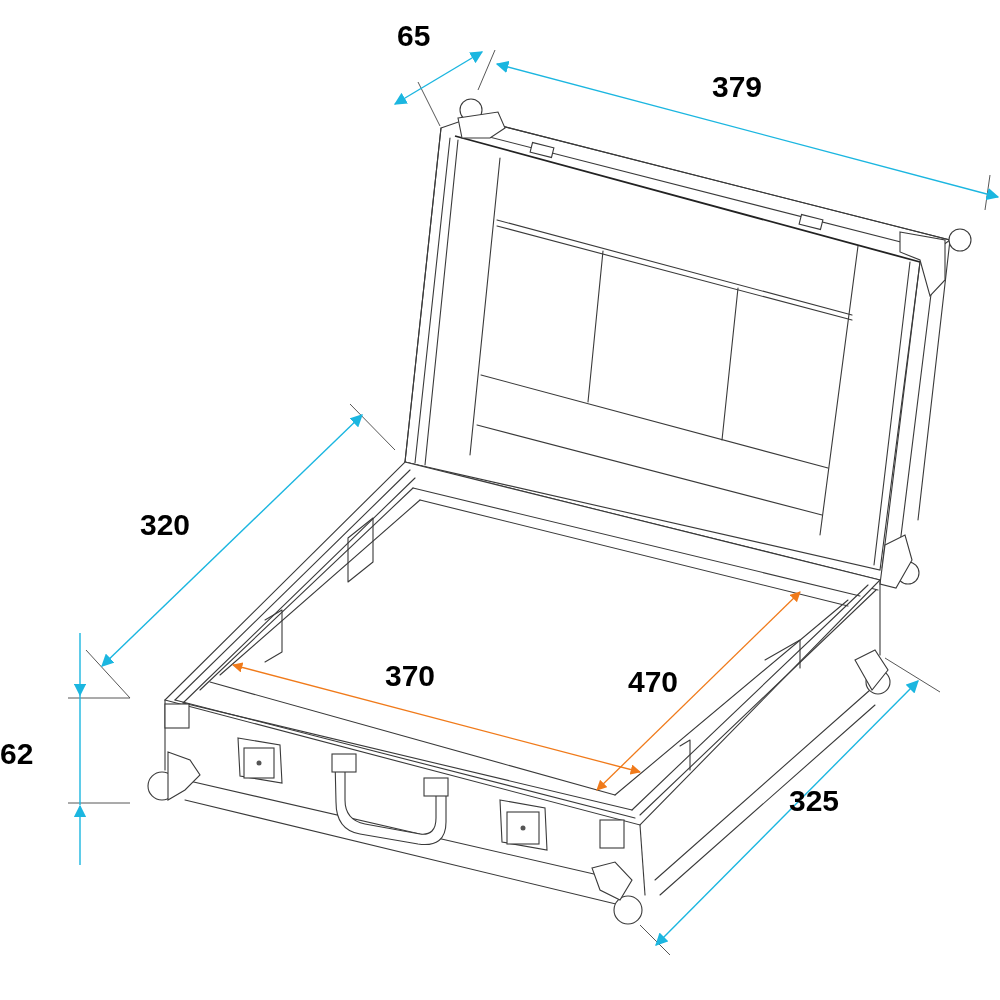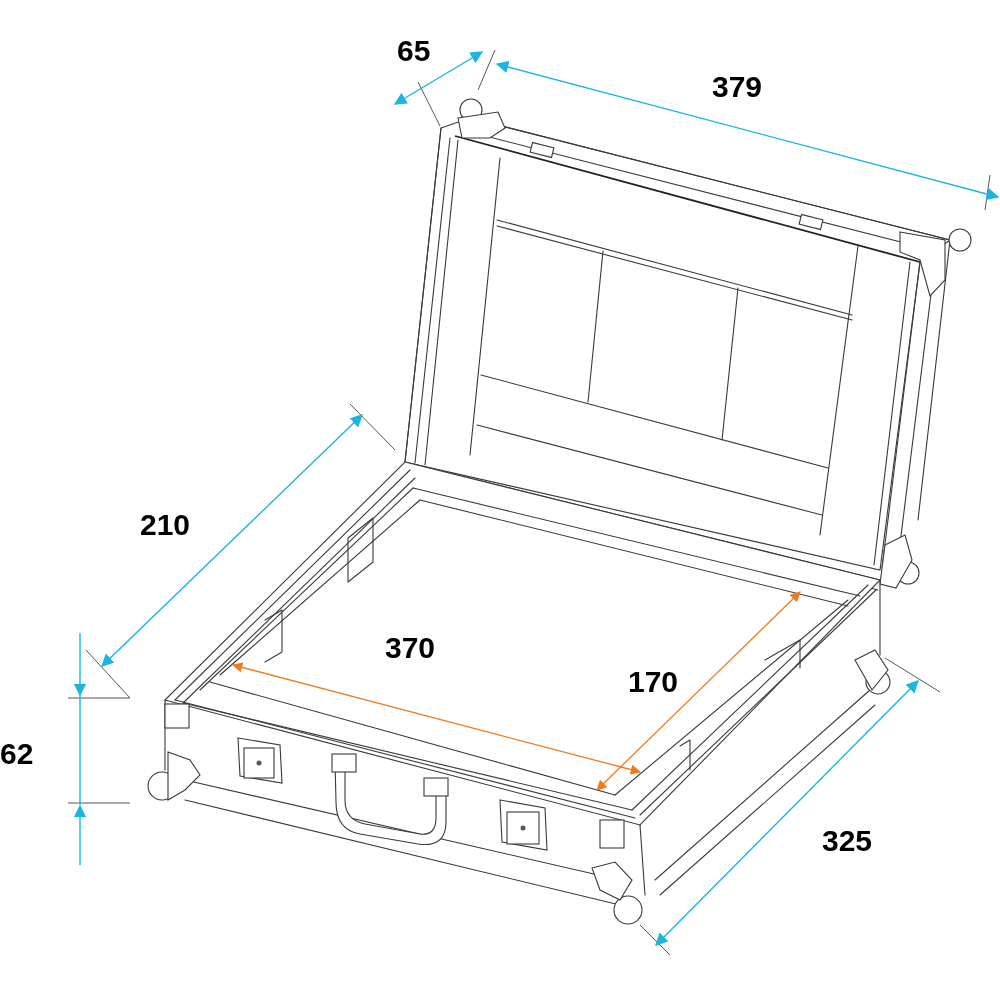--- a/index.html
+++ b/index.html
@@ -161,19 +161,19 @@
     <line class="ext" x1="640" y1="925" x2="670" y2="955"></line>
     <line class="dim-outer" x1="656" y1="945" x2="918" y2="681" marker-start="url(#arrC)" marker-end="url(#arrC)"></line>
   </g>
 
   <g>
     <line class="dim-inner" x1="233" y1="665" x2="640" y2="772" marker-start="url(#arrO)" marker-end="url(#arrO)"></line>
     <line class="dim-inner" x1="597" y1="790" x2="800" y2="592" marker-start="url(#arrO)" marker-end="url(#arrO)"></line>
   </g>
 </svg>
 
-<div class="lbl lbl-outer" style="position:absolute;left:397px;top:34px;">65</div>
+<div class="lbl lbl-outer" style="position:absolute;left:397px;top:19px;">65</div>
 <div class="lbl lbl-outer" style="position:absolute;left:712px;top:70px;">379</div>
-<div class="lbl lbl-outer" style="position:absolute;left:140px;top:508px;">210</div>
+<div class="lbl lbl-outer" style="position:absolute;left:140px;top:508px;">320</div>
 <div class="lbl lbl-outer" style="position:absolute;left:0px;top:737px;">62</div>
-<div class="lbl lbl-outer" style="position:absolute;left:822px;top:784px;margin-top:40px;">325</div>
-<div class="lbl lbl-inner" style="position:absolute;left:385px;top:631px;">370</div>
-<div class="lbl lbl-inner" style="position:absolute;left:628px;top:665px;">170</div>
+<div class="lbl lbl-outer" style="position:absolute;left:789px;top:784px;">325</div>
+<div class="lbl lbl-inner" style="position:absolute;left:385px;top:659px;">370</div>
+<div class="lbl lbl-inner" style="position:absolute;left:628px;top:665px;">470</div>
 
 </body></html>

